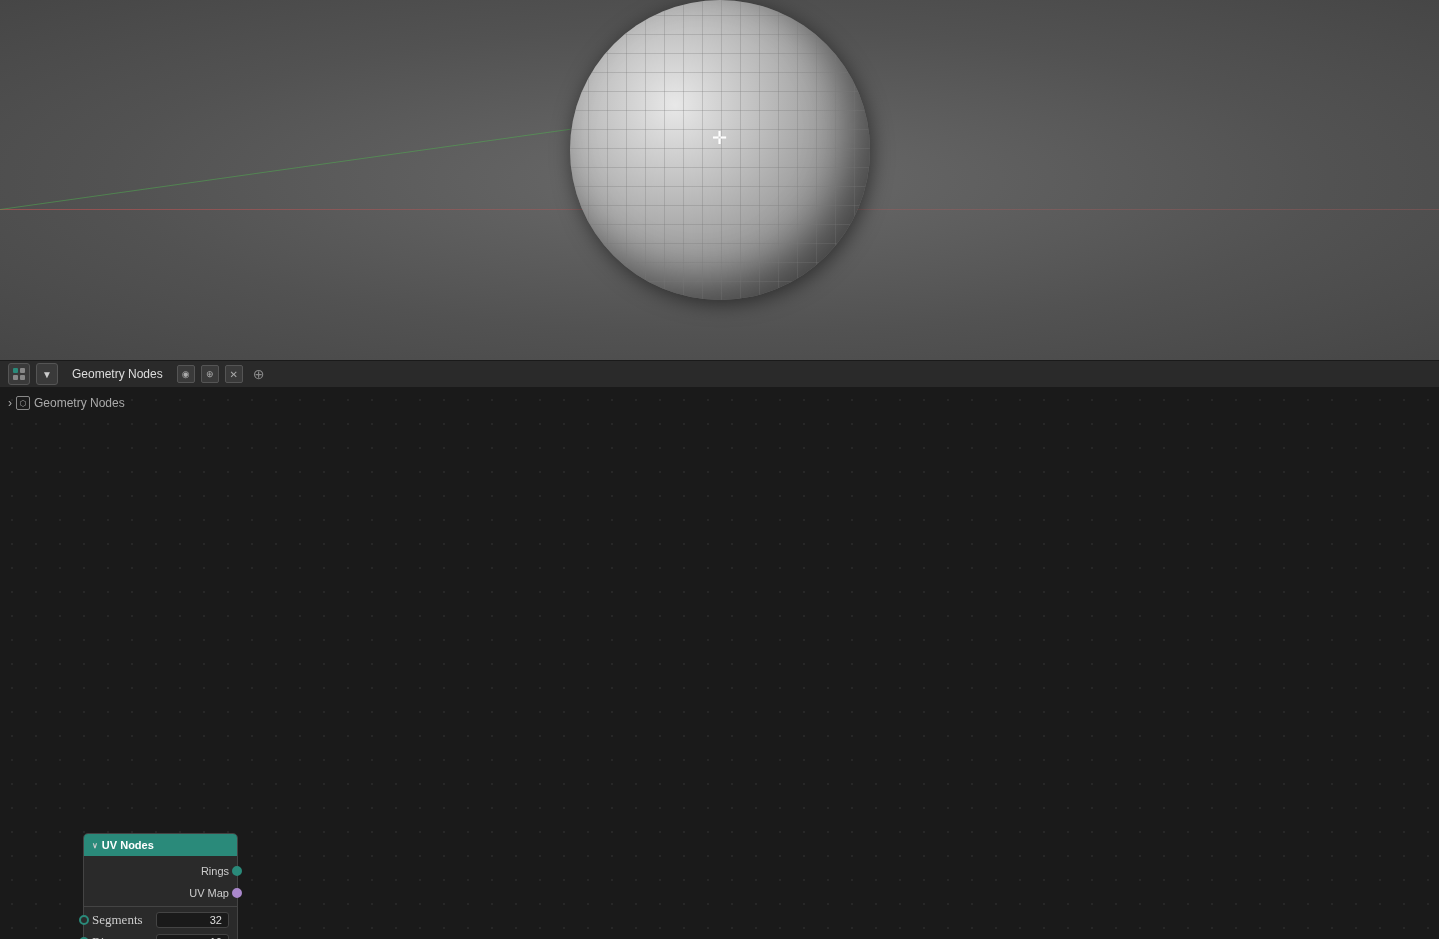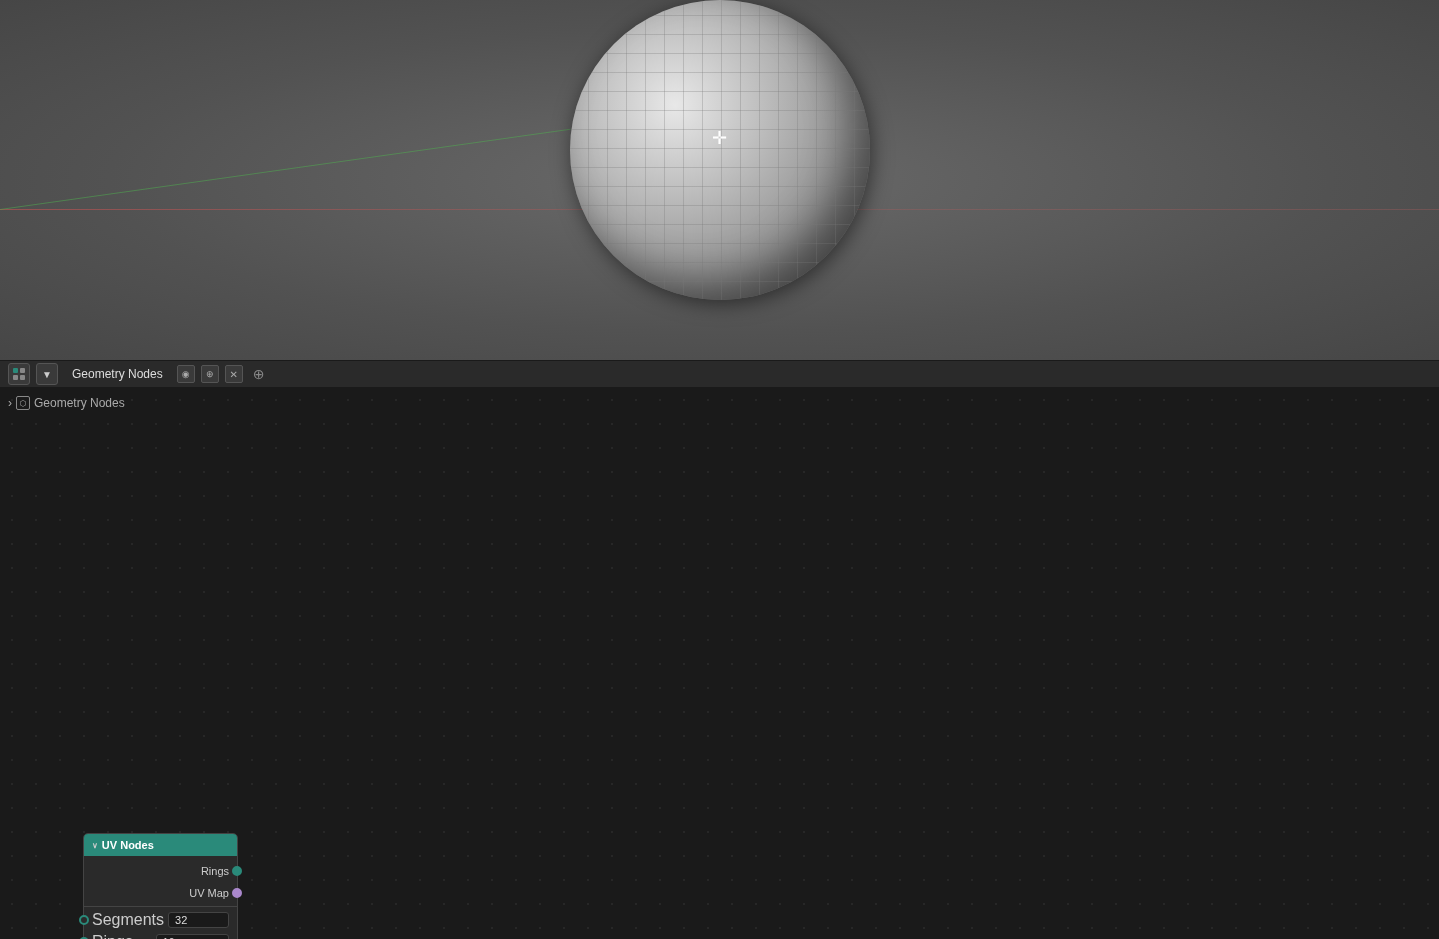--- a/index.html
+++ b/index.html
@@ -200,26 +200,28 @@
     .socket-teal-hollow { border-color: #2a8a7a; background: #2a2a2a; }
     .socket-purple { border-color: #aa88cc; background: #aa88cc; }
 
     .field-box {
       background: #1a1a1a;
       border: 1px solid #444;
       border-radius: 3px;
       padding: 1px 6px;
       font-size: 11px;
       color: #ddd;
+      text-align: right;
       flex: 1;
     }
     .field-label {
-      font-size: 16px;
+      font-size: 13px;
       color: #ccc;
       flex: 1;
+      font-family: Liberation Serif, serif;
     }
     .field-label-right {
       font-size: 11px;
       color: #ccc;
       text-align: right;
       flex: 1;
     }
 
     
     #connections {

